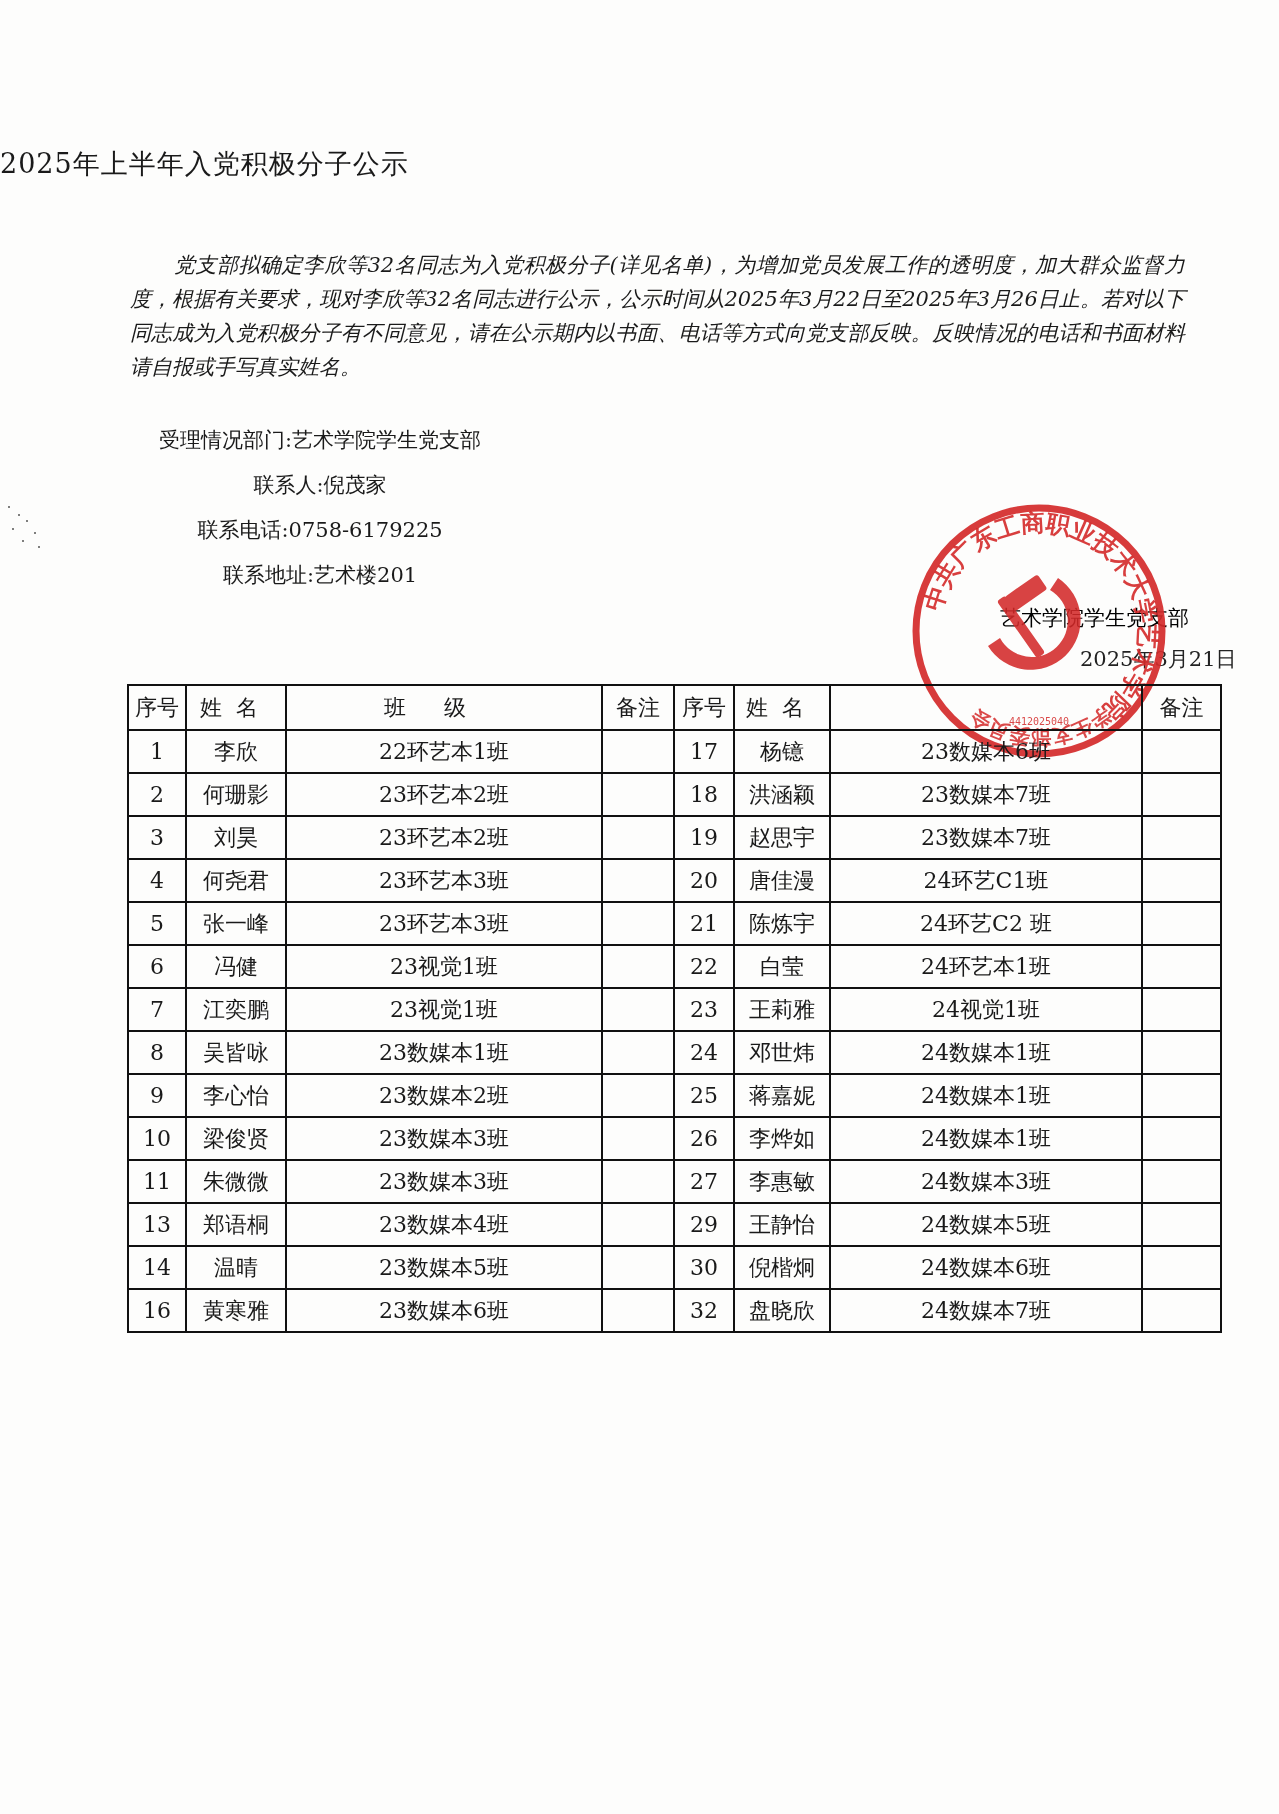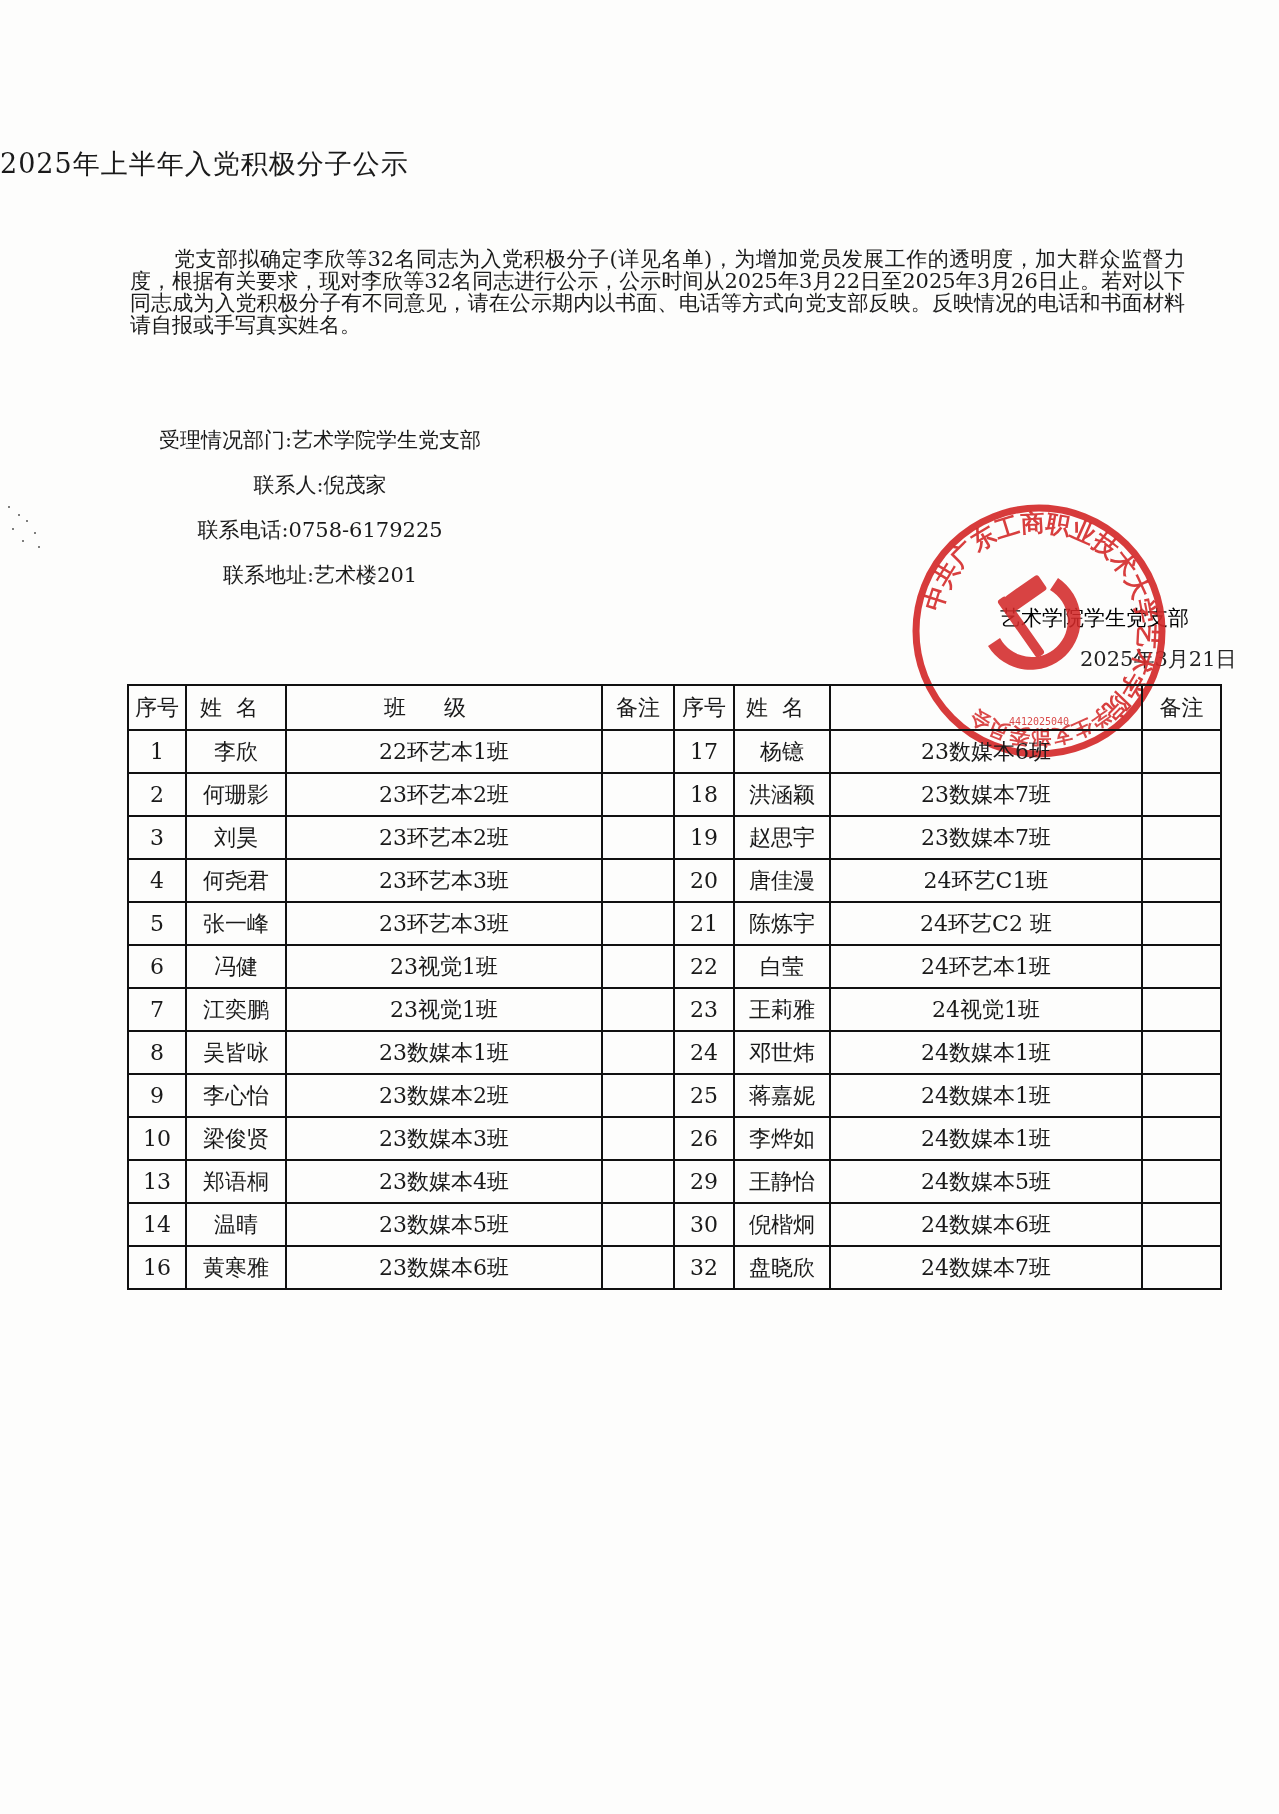--- a/index.html
+++ b/index.html
@@ -9,22 +9,23 @@
     font-family: "DejaVu Serif", "Liberation Serif", serif;
     color: #1a1a1a;
   }
   .page { position: absolute; inset: 0; }
   .title {
     position: absolute; top: 146px; left: 0; width: 1279px;
     font-size: 27px; letter-spacing: 1px;
   }
   .para {
     position: absolute; left: 130px; top: 248px; width: 1055px;
-    font-size: 21px; line-height: 22px; text-align: justify;
+    font-size: 21px; line-height: 34px; text-align: justify;
     text-indent: 44px;
+    font-style: italic;
   }
   .contact { position: absolute; left: 159px; top: 424px; font-size: 21px; }
   .contact div { height: 45px; line-height: 32px; text-align: center; }
   .specks { position: absolute; left: 4px; top: 500px; width: 40px; height: 60px; }
   .speck { position: absolute; width: 2px; height: 2px; background: #555; border-radius: 1px; }
   .stamp {
     position: absolute; left: 908px; top: 500px; width: 262px; height: 262px;
   }
   .sign {
     position: absolute; left: 1000px; top: 604px; font-size: 21px;
@@ -220,20 +221,30 @@
           <td>10</td>
           <td>梁俊贤</td>
           <td>23数媒本3班</td>
           <td></td>
           <td>26</td>
           <td>李烨如</td>
           <td>24数媒本1班</td>
           <td></td>
         </tr>
         <tr>
+          <td>11</td>
+          <td>朱微微</td>
+          <td>23数媒本3班</td>
+          <td></td>
+          <td>27</td>
+          <td>李惠敏</td>
+          <td>24数媒本3班</td>
+          <td></td>
+        </tr>
+        <tr>
           <td>13</td>
           <td>郑语桐</td>
           <td>23数媒本4班</td>
           <td></td>
           <td>29</td>
           <td>王静怡</td>
           <td>24数媒本5班</td>
           <td></td>
         </tr>
         <tr>

